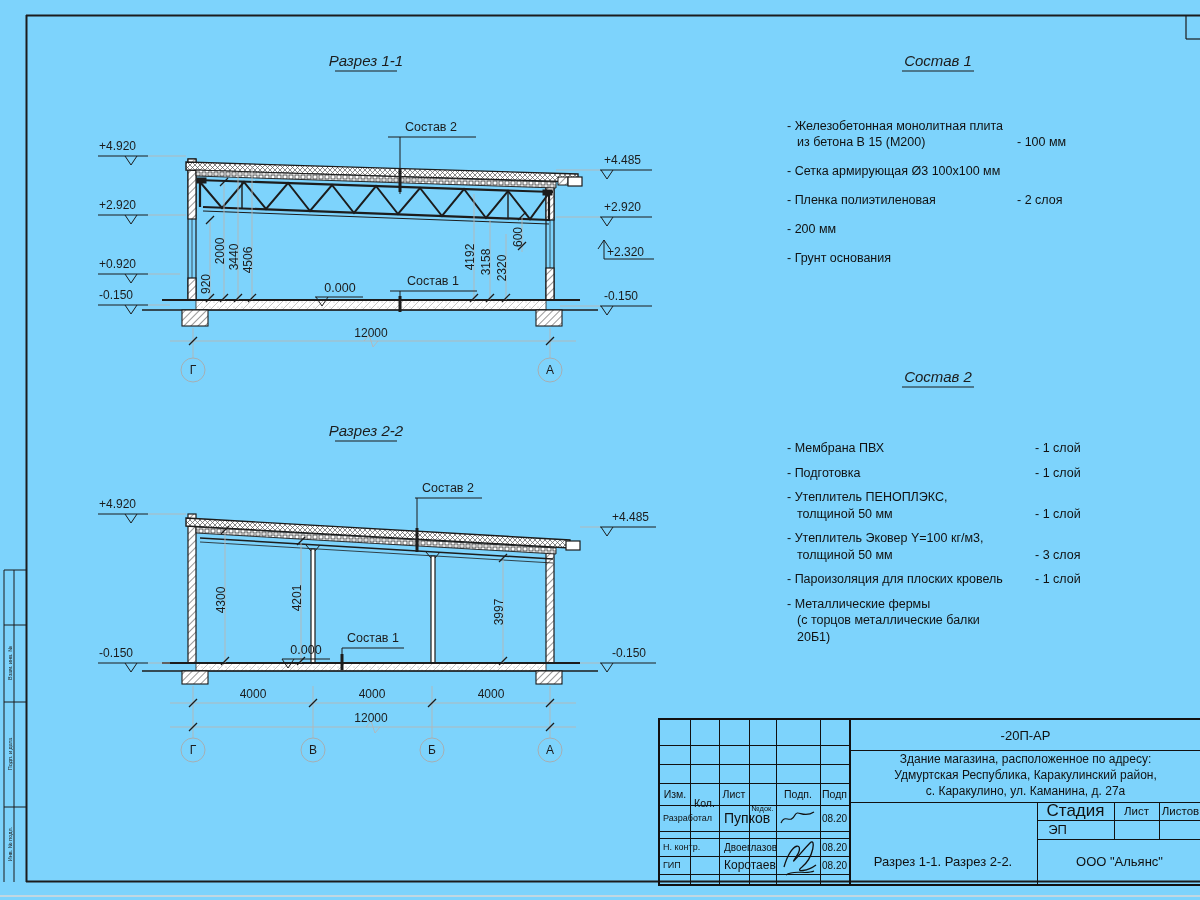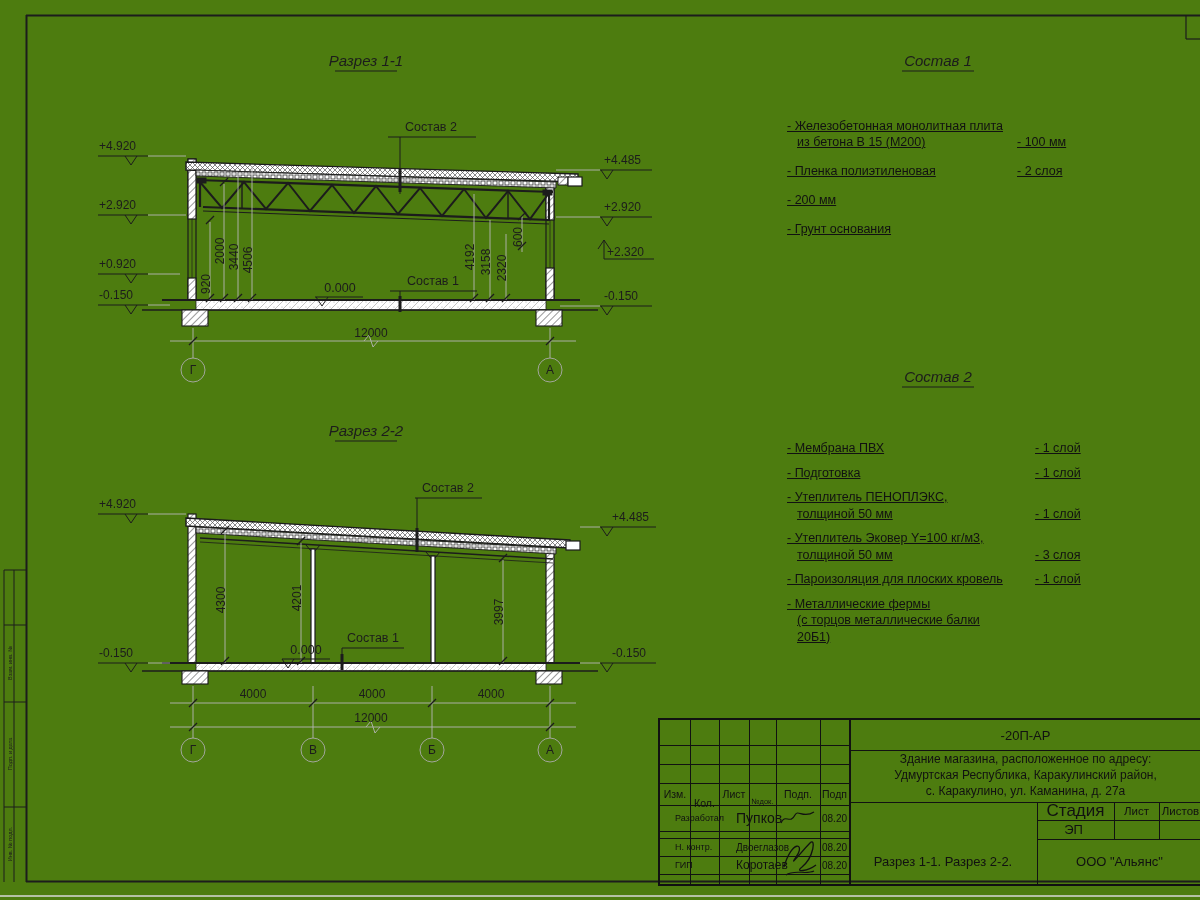--- a/index.html
+++ b/index.html
@@ -1,40 +1,40 @@
 <!DOCTYPE html>
 <html><head>
 <meta charset="utf-8">
 <style>
   html,body{margin:0;padding:0;background:#fff;}
-  .sheet{position:relative;width:1200px;height:900px;background:#4d7c0f;overflow:hidden;
+  .sheet{position:relative;width:1200px;height:900px;background:#7dd3fc;overflow:hidden;
          font-family:"Liberation Sans",sans-serif;color:#1c1c1c;}
   .sheet svg text{font-family:"Liberation Sans",sans-serif;fill:#1c1c1c;stroke:none;}
   .dwg{position:absolute;left:0;top:0;}
 
   
   .slist{position:absolute;left:787px;width:318px;font-size:12.5px;color:#111;}
-  .slist .item{display:flex;justify-content:space-between;align-items:flex-end;text-decoration:underline;}
+  .slist .item{display:flex;justify-content:space-between;align-items:flex-end;}
   .slist .nm .l2{padding-left:10px;}
   #sostav1-list{top:118px;}
   #sostav1-list .item{margin-bottom:13px;line-height:16px;}
   #sostav1-list .val{width:88px;}
   #sostav2-list{top:440px;}
   #sostav2-list .item{margin-bottom:8px;line-height:16.5px;}
   #sostav2-list .val{width:70px;margin-left:32px;}
   .slist .nm{flex:1;}
 
   
   .tb{position:absolute;left:658px;top:718px;width:542px;height:164px;
       border-top:2px solid #111;border-left:2px solid #111;border-bottom:2px solid #111;}
   .tb .vl{position:absolute;width:1px;background:#111;}
   .tb .hl{position:absolute;height:1px;background:#111;}
   .tb .cell{position:absolute;display:flex;align-items:center;justify-content:center;
             text-align:center;font-size:10.5px;color:#111;}
-  .tb .cell.l{justify-content:flex-start;padding-left:15px;text-align:left;}
+  .tb .cell.l{justify-content:flex-start;padding-left:3px;text-align:left;}
 </style>
 </head>
 <body>
 
 <div class="sheet">
 
 <svg class="dwg" width="1200" height="900" viewBox="0 0 1200 900">
   <defs>
     <pattern id="hatch" patternUnits="userSpaceOnUse" width="5" height="5" patternTransform="rotate(45)">
       <rect width="5" height="5" fill="#fff"></rect>
@@ -331,20 +331,26 @@
 <div class="slist" id="sostav1-list">
   <div class="item">
     <div class="nm">
           <div>- Железобетонная  монолитная плита</div>
           <div class="l2">из бетона В 15 (М200)</div>
         </div>
     <div class="val">- 100 мм</div>
   </div>
   <div class="item">
     <div class="nm">
+          <div>- Сетка армирующая Ø3 100х100 мм</div>
+        </div>
+    <div class="val"></div>
+  </div>
+  <div class="item">
+    <div class="nm">
           <div>- Пленка полиэтиленовая</div>
         </div>
     <div class="val">-  2 слоя</div>
   </div>
   <div class="item">
     <div class="val">- 200 мм</div>
   </div>
   <div class="item">
     <div class="nm">
           <div>- Грунт основания</div>
@@ -417,21 +423,21 @@
   <div class="hl" style="left:0;top:154px;width:189px"></div>
 
   <div class="hl" style="left:189px;top:30px;width:353px"></div>
   <div class="hl" style="left:189px;top:82px;width:353px"></div>
   <div class="hl" style="left:377px;top:100px;width:165px"></div>
   <div class="hl" style="left:377px;top:119px;width:165px"></div>
 
   <div class="cell" style="left:0;top:63px;width:30px;height:22px">Изм.</div>
   <div class="cell" style="left:30px;top:72px;width:29px;height:22px">Кол.</div>
   <div class="cell" style="left:59px;top:63px;width:30px;height:22px">Лист</div>
-  <div class="cell" style="left:89px;top:70px;width:27px;height:22px;font-size:7.5px">№док.</div>
+  <div class="cell" style="left:89px;top:77px;width:27px;height:22px;font-size:7.5px">№док.</div>
   <div class="cell" style="left:116px;top:63px;width:44px;height:22px">Подп.</div>
   <div class="cell" style="left:160px;top:63px;width:29px;height:22px">Подп</div>
 
   <div class="cell l" style="left:0;top:85px;width:59px;height:26px;font-size:9px">Разработал</div>
   <div class="cell l" style="left:61px;top:85px;width:55px;height:26px;font-size:14px">Пупков</div>
   <div class="cell" style="left:160px;top:85px;width:29px;height:26px;font-size:10px">08.20</div>
   <div class="cell l" style="left:0;top:118px;width:59px;height:18px;font-size:9px">Н. контр.</div>
   <div class="cell l" style="left:61px;top:118px;width:55px;height:18px;font-size:10px">Двоеглазов</div>
   <div class="cell" style="left:160px;top:118px;width:29px;height:18px;font-size:10px">08.20</div>
   <div class="cell l" style="left:0;top:136px;width:59px;height:18px;font-size:9px">ГИП</div>
@@ -445,17 +451,17 @@
   </svg>
 
   <div class="cell" style="left:189px;top:0;width:353px;height:30px;font-size:13px">-20П-АР</div>
   <div class="cell" style="left:189px;top:31px;width:353px;height:16px;font-size:12px">Здание магазина, расположенное по адресу:</div>
   <div class="cell" style="left:189px;top:47px;width:353px;height:16px;font-size:12px">Удмуртская Республика, Каракулинский район,</div>
   <div class="cell" style="left:189px;top:63px;width:353px;height:16px;font-size:12px">с. Каракулино, ул. Каманина, д. 27а</div>
   <div class="cell" style="left:189px;top:119px;width:188px;height:45px;font-size:13px">Разрез 1-1. Разрез 2-2.</div>
   <div class="cell" style="left:377px;top:82px;width:77px;height:18px;font-size:17px">Стадия</div>
   <div class="cell" style="left:454px;top:82px;width:45px;height:18px;font-size:11.5px">Лист</div>
   <div class="cell" style="left:499px;top:82px;width:43px;height:18px;font-size:11.5px">Листов</div>
-  <div class="cell" style="left:375px;top:100px;width:77px;height:19px;font-size:13px">ЭП</div>
+  <div class="cell" style="left:359px;top:100px;width:77px;height:19px;font-size:13px">ЭП</div>
   <div class="cell" style="left:377px;top:119px;width:165px;height:45px;font-size:13px">ООО "Альянс"</div>
 </div>
 
 </div>
 
 </body></html>

